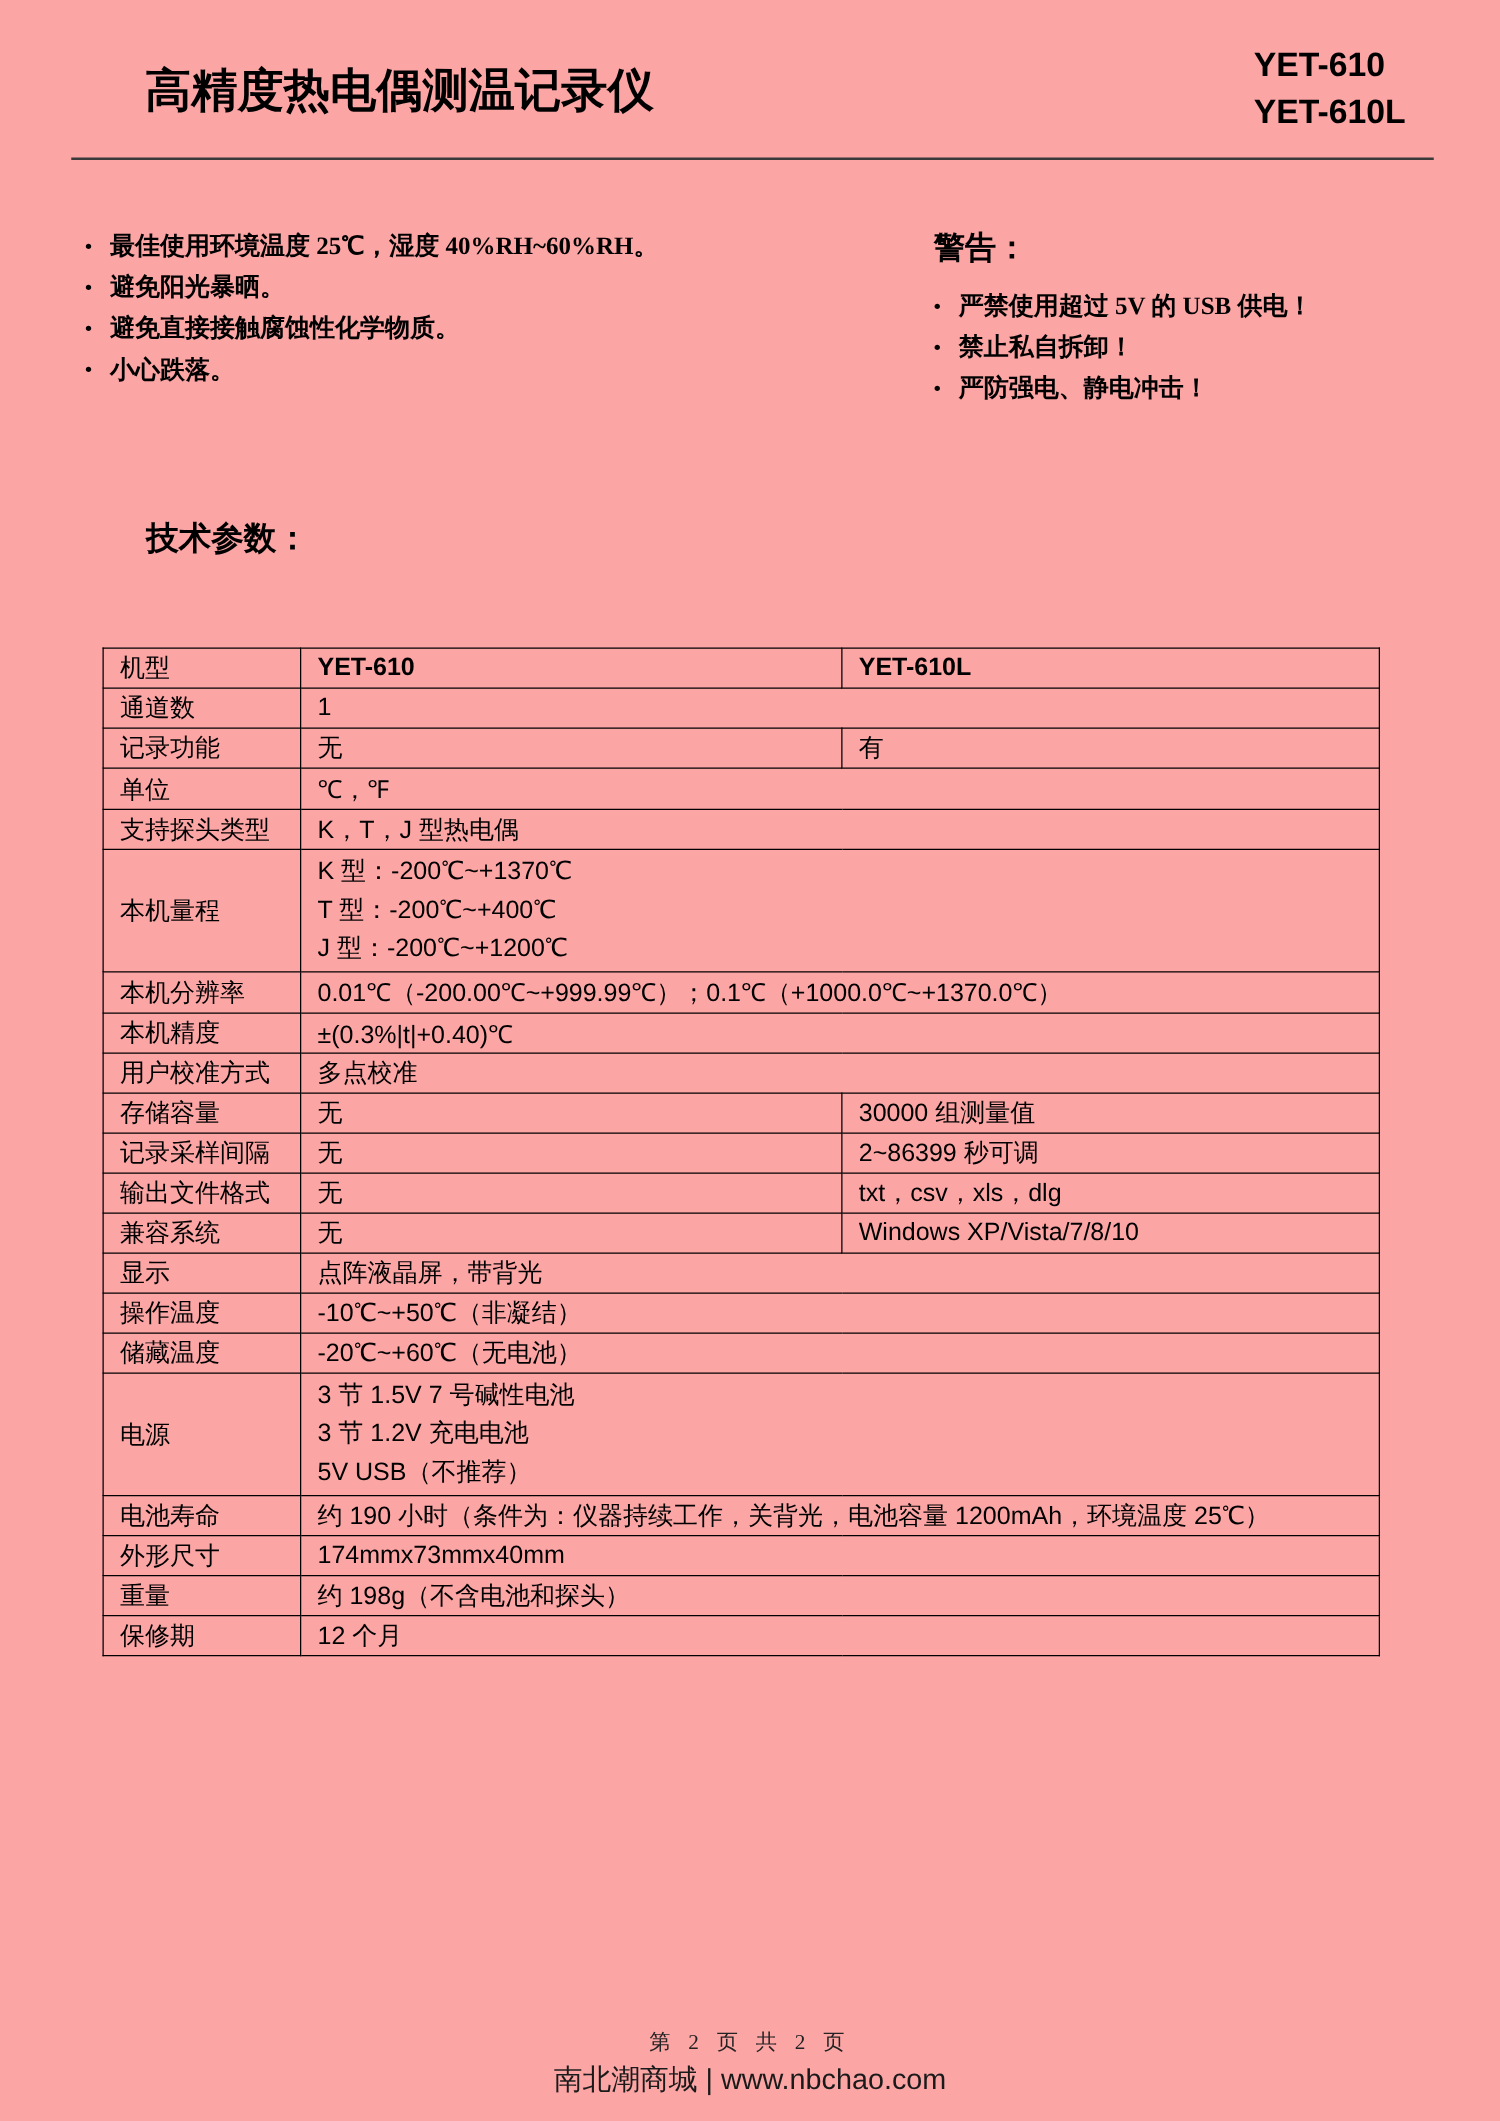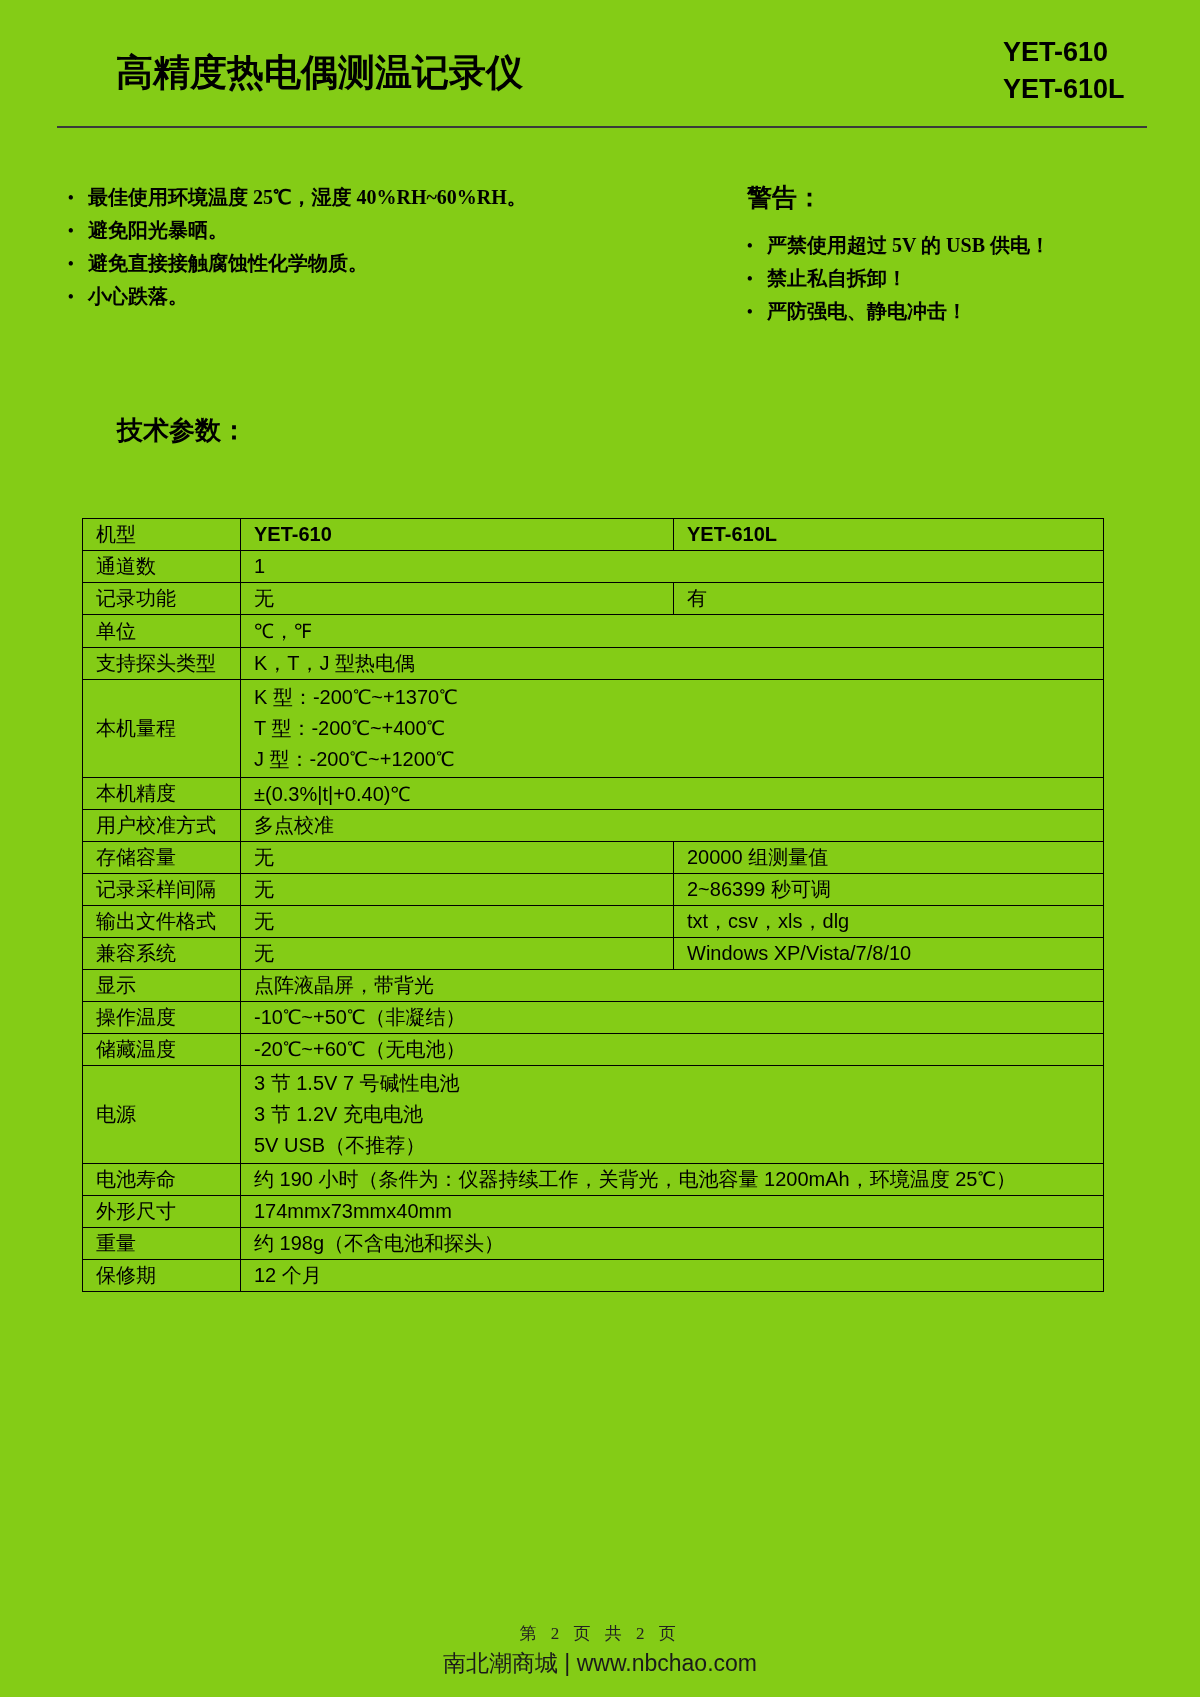--- a/index.html
+++ b/index.html
@@ -1,20 +1,20 @@
 <!DOCTYPE html>
 <html><head>
 <meta charset="utf-8">
 <style>
   * { margin:0; padding:0; box-sizing:border-box; }
   html,body { background:#ffffff; }
   .page {
     position:relative;
     width:1200px; height:1697px;
-    background:#84cc16;
+    background:#fca5a5;
     font-family:"Liberation Serif", serif;
     color:#000000;
     overflow:hidden;
     text-decoration:underline;
   }
   
   .doc-title {
     position:absolute; left:116px; top:48px;
     font-family:"Liberation Sans", sans-serif;
     font-size:37px; font-weight:bold; color:#000;
@@ -166,31 +166,35 @@
         </tr>
         <tr class="tall">
           <td class="label">本机量程</td>
           <td class="value" colspan="2">
             <div>K 型：-200℃~+1370℃</div>
             <div>T 型：-200℃~+400℃</div>
             <div>J 型：-200℃~+1200℃</div>
           </td>
         </tr>
         <tr>
+          <td class="label">本机分辨率</td>
+          <td class="value" colspan="2">0.01℃（-200.00℃~+999.99℃）；0.1℃（+1000.0℃~+1370.0℃）</td>
+        </tr>
+        <tr>
           <td class="label">本机精度</td>
           <td class="value" colspan="2">±(0.3%|t|+0.40)℃</td>
         </tr>
         <tr>
           <td class="label">用户校准方式</td>
           <td class="value" colspan="2">多点校准</td>
         </tr>
         <tr>
           <td class="label">存储容量</td>
           <td class="value">无</td>
-          <td class="value">20000 组测量值</td>
+          <td class="value">30000 组测量值</td>
         </tr>
         <tr>
           <td class="label">记录采样间隔</td>
           <td class="value">无</td>
           <td class="value">2~86399 秒可调</td>
         </tr>
         <tr>
           <td class="label">输出文件格式</td>
           <td class="value">无</td>
           <td class="value">txt，csv，xls，dlg</td>

